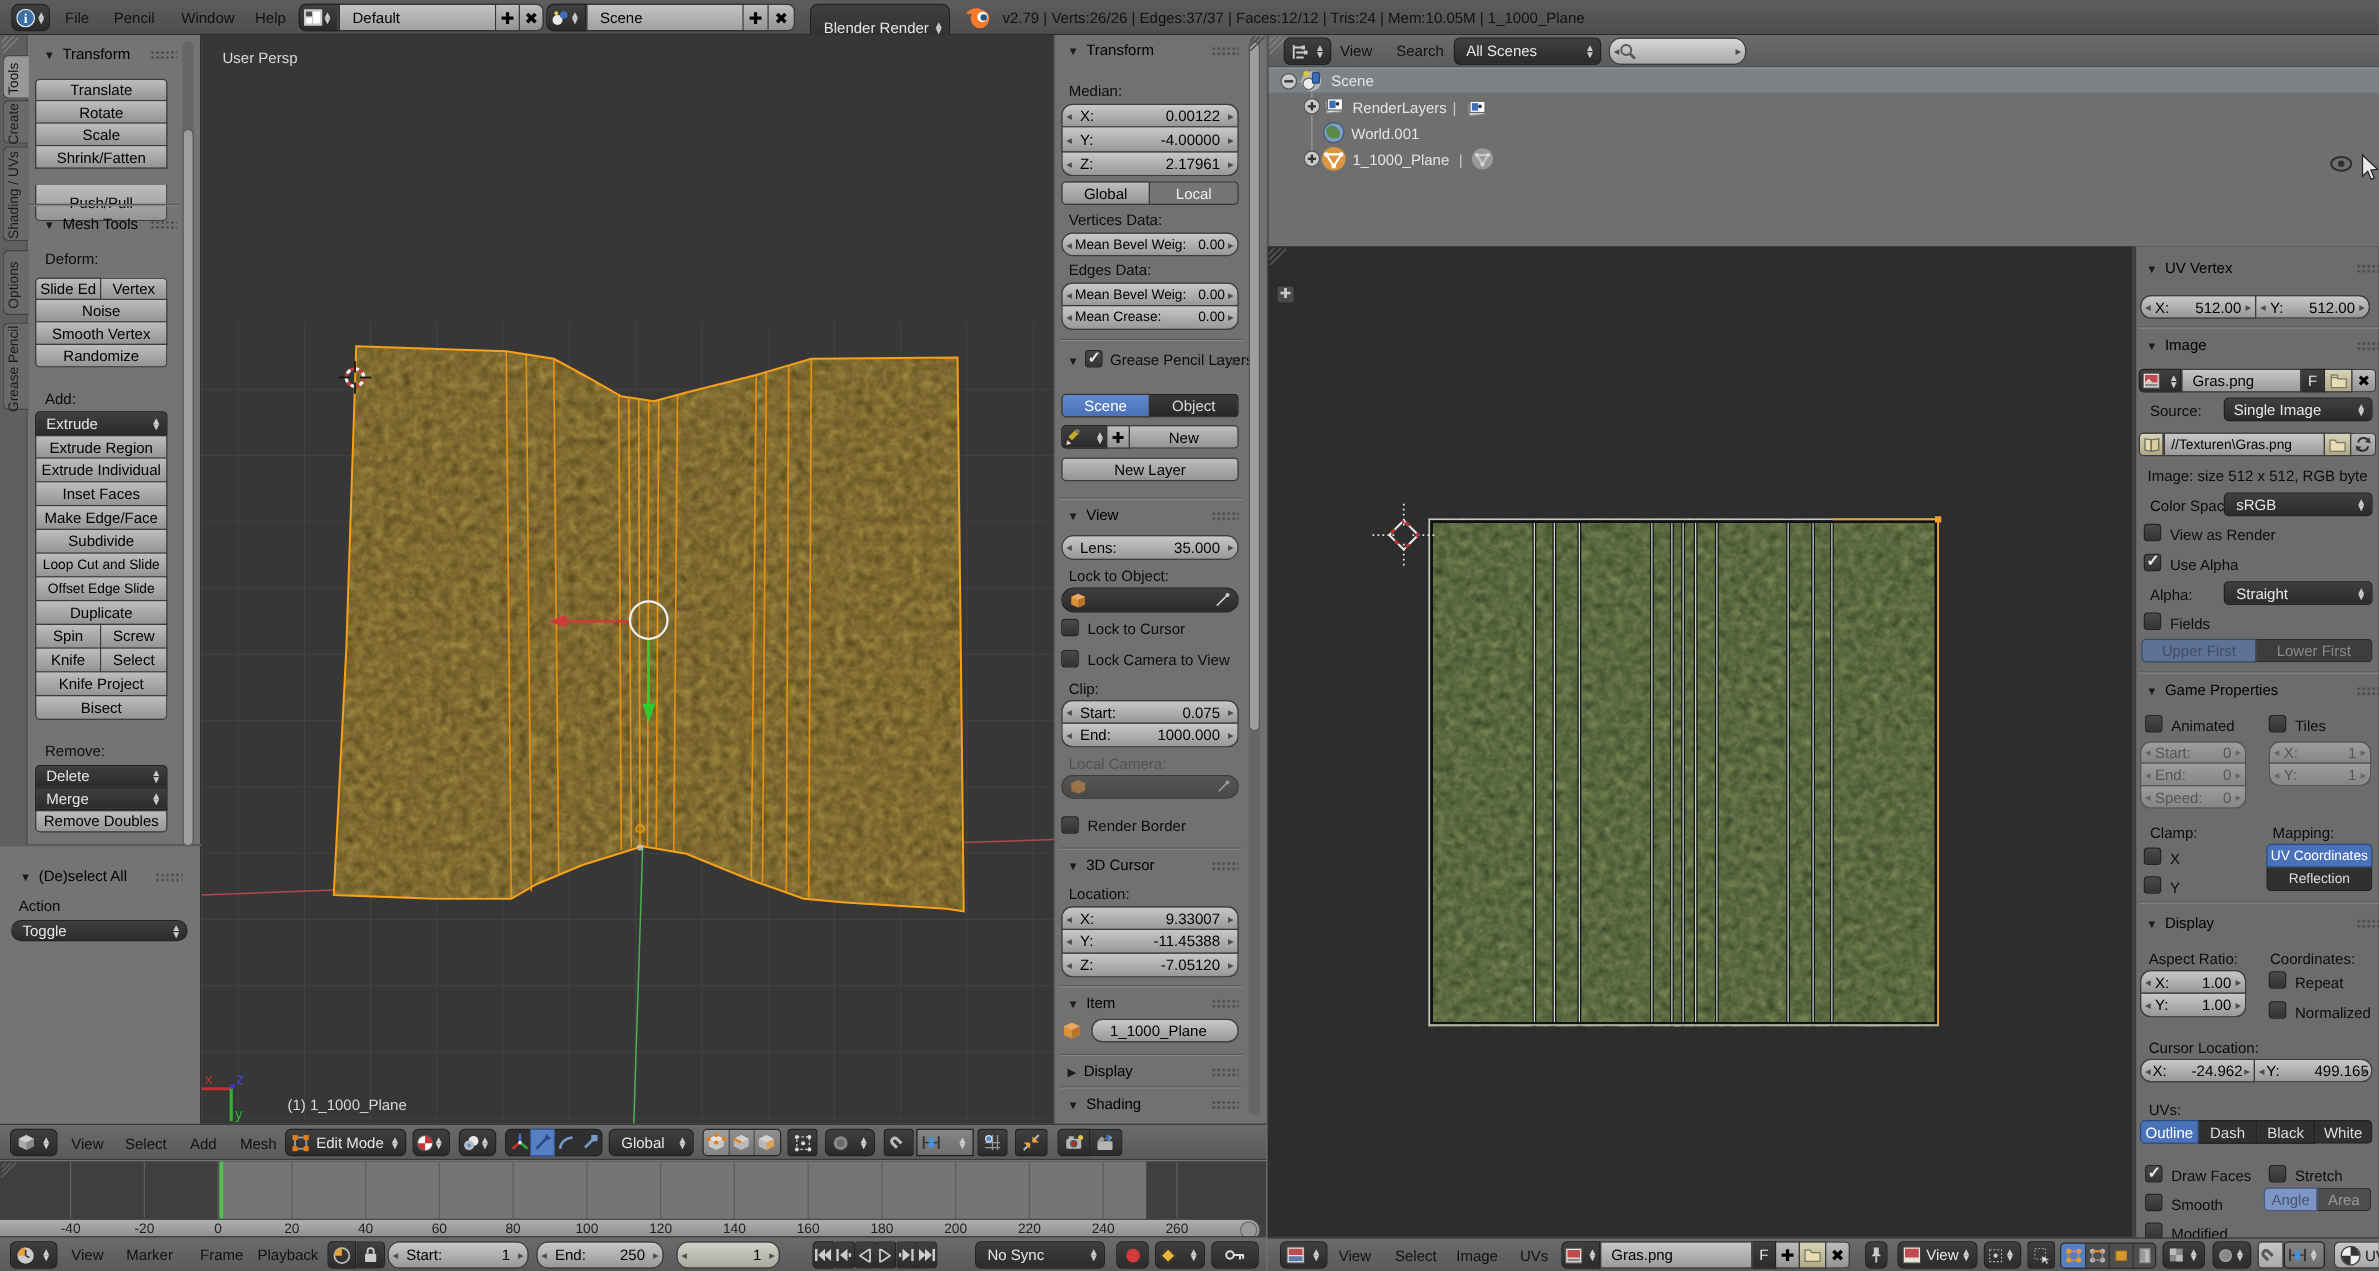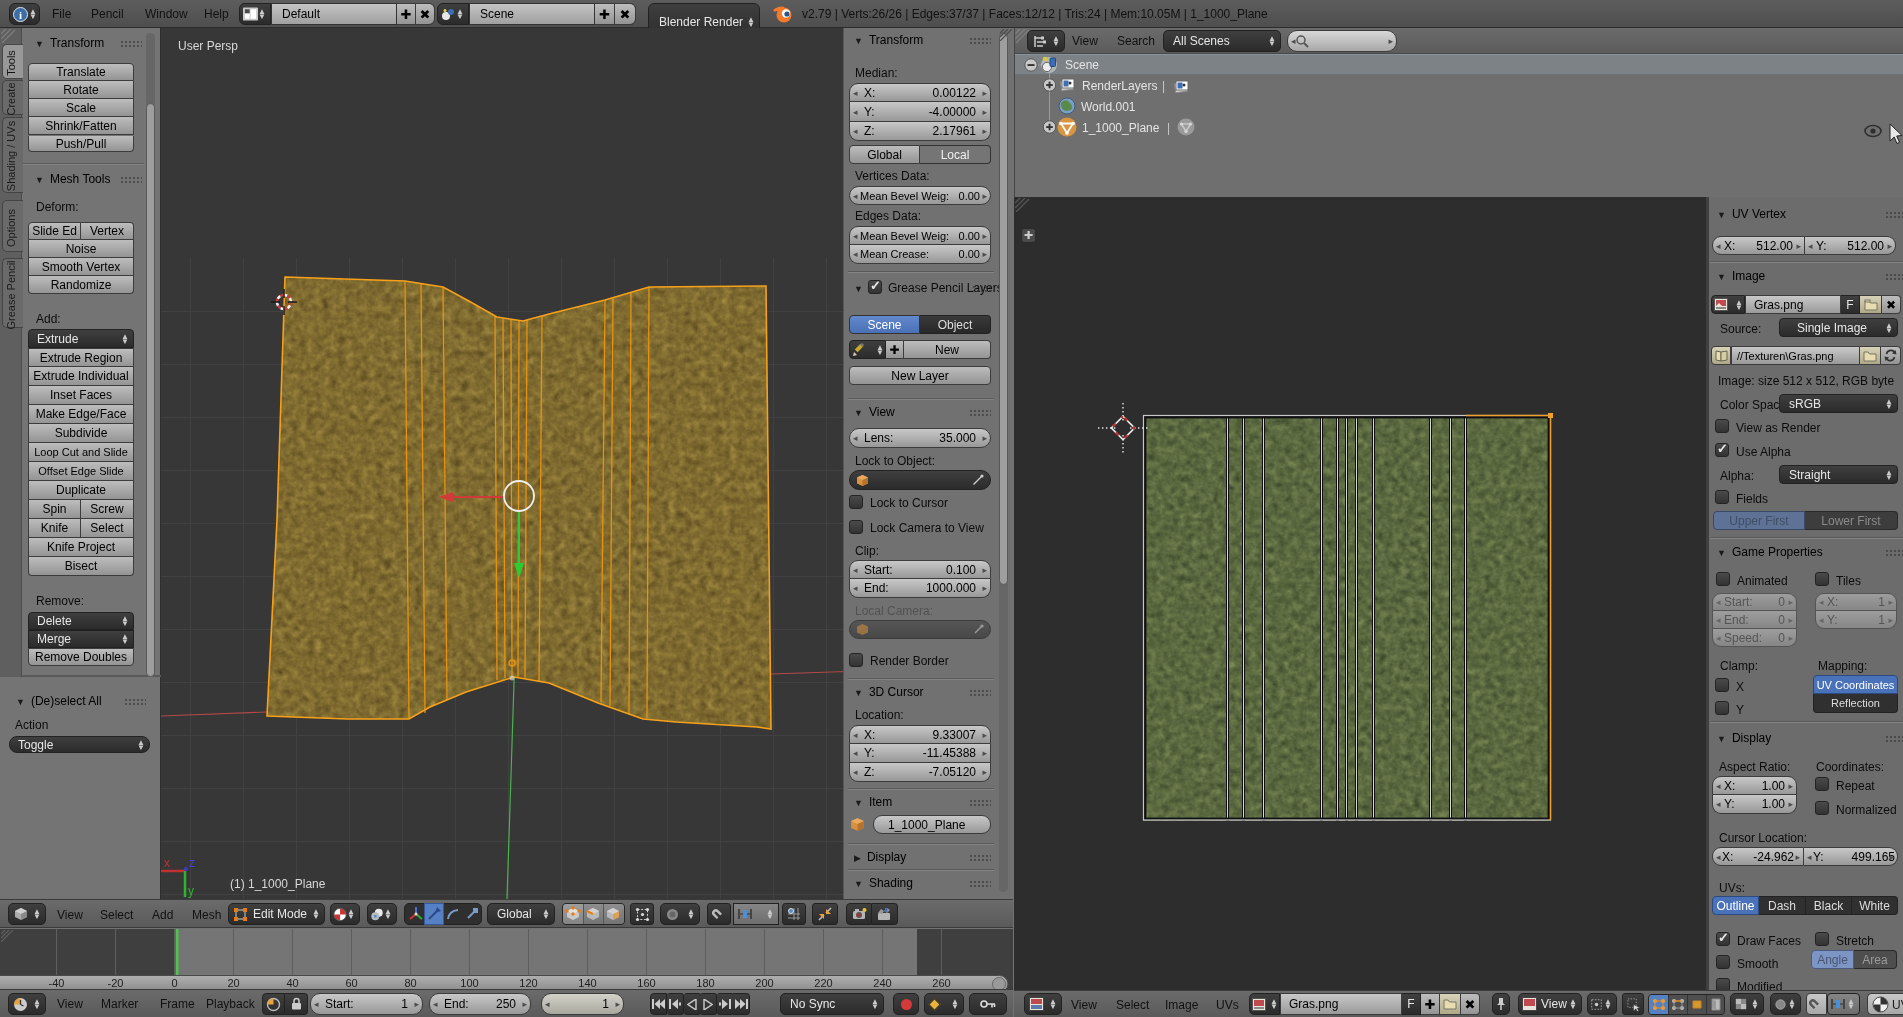--- a/index.html
+++ b/index.html
@@ -98,21 +98,21 @@
     <span class="menu" style="left:802px;top:7px;">v2.79 | Verts:26/26 | Edges:37/37 | Faces:12/12 | Tris:24 | Mem:10.05M | 1_1000_Plane</span>
   </div>
 
   <div class="abs" id="toolshelf" style="left:0;top:28px;width:161px;height:871px;background:#747474;border-right:1px solid #2e2e2e;">
     <span class="phdr" style="left:35px;top:8px;">Transform</span>
       <span class="grip" style="left:120px;top:12px;"></span>
     <div class="btn c" style="left:28px;top:35px;width:106px;height:18px;border-radius:4px 4px 0 0;">Translate</div>
     <div class="btn c" style="left:28px;top:53px;width:106px;height:18px;border-top:none;">Rotate</div>
     <div class="btn c" style="left:28px;top:71px;width:106px;height:18px;border-top:none;">Scale</div>
     <div class="btn c" style="left:28px;top:89px;width:106px;height:18px;border-top:none;">Shrink/Fatten</div>
-    <div class="btn c" style="left:28px;top:108px;width:106px;height:16px;border-top:none;border-radius:0 0 4px 4px;">Push/Pull</div>
+    <div class="btn c" style="left:28px;top:120px;width:106px;height:29px;border-top:none;border-radius:0 0 4px 4px;">Push/Pull</div>
     <div class="sep" style="left:8px;top:135px;width:136px;"></div>
     <span class="phdr" style="left:35px;top:144px;">Mesh Tools</span>
       <span class="grip" style="left:120px;top:148px;"></span>
     <span class="lbl" style="left:36px;top:172px;">Deform:</span>
     <div class="btn c" style="left:28px;top:194px;width:53px;height:18px;border-radius:4px 0 0 0;">Slide Ed</div>
     <div class="btn c" style="left:81px;top:194px;width:53px;height:18px;border-left:none;border-radius:0 4px 0 0;">Vertex</div>
     <div class="btn c" style="left:28px;top:212px;width:106px;height:18px;border-top:none;">Noise</div>
     <div class="btn c" style="left:28px;top:230px;width:106px;height:18px;border-top:none;">Smooth Vertex</div>
     <div class="btn c" style="left:28px;top:248px;width:106px;height:18px;border-top:none;border-radius:0 0 4px 4px;">Randomize</div>
     <span class="lbl" style="left:36px;top:284px;">Add:</span>
@@ -331,21 +331,21 @@
           <circle cx="10" cy="2" r="1.6" fill="#ccc"></circle>
         </svg>
     </div>
     <div class="chk" style="left:5px;top:467px;"></div>
       <span class="lbl" style="left:26px;top:468px;">Lock to Cursor</span>
     <div class="chk" style="left:5px;top:492px;"></div>
       <span class="lbl" style="left:26px;top:493px;">Lock Camera to View</span>
     <span class="lbl" style="left:11px;top:516px;">Clip:</span>
     <div class="pill" style="left:5px;top:532px;width:142px;height:19px;border-radius:9px 9px 0 0;">
         <span class="l">Start:</span>
-        <span class="v">0.100</span>
+        <span class="v">0.075</span>
       </div>
     <div class="pill" style="left:5px;top:551px;width:142px;height:19px;border-radius:0 0 9px 9px;border-top:none;">
         <span class="l">End:</span>
         <span class="v">1000.000</span>
       </div>
     <span class="lbl" style="left:11px;top:576px;color:#525252;">Local Camera:</span>
     <div class="abs" style="left:5px;top:592px;width:142px;height:19px;background:linear-gradient(#565656,#484848);border:1px solid #3a3a3a;border-radius:10px;display:flex;align-items:center;padding-left:6px;">
       <svg width="13" height="13" viewBox="0 0 13 13" opacity="0.55">
           <path d="M6.5 1 L12 3.5 L12 9.5 L6.5 12 L1 9.5 L1 3.5 Z" fill="#d8913f"></path>
         </svg>
@@ -888,21 +888,21 @@
     <div class="dk c" style="left:132px;top:98px;width:19px;height:19px;justify-content:center;padding-left:0;border-radius:0;border-left:none;">F</div>
     <div class="btn c" style="left:151px;top:98px;width:22px;height:19px;border-left:none;background:linear-gradient(#d8d2b8,#b0a988);">
       <svg width="14" height="12" viewBox="0 0 14 12">
           <path d="M1 2 L5 2 L6.5 4 L13 4 L13 11 L1 11 Z" fill="#e8ddb0" stroke="#776">
       </path>
           <rect x="1" y="1" width="5" height="2" fill="#e8ddb0" stroke="#776"></rect>
         </svg>
     </div>
     <div class="btn c" style="left:173px;top:98px;width:19px;height:19px;border-left:none;border-radius:0 4px 4px 0;font-size:12px;">✖</div>
     <span class="lbl" style="left:11px;top:125px;">Source:</span>
-    <div class="dk" style="left:70px;top:121px;width:119px;height:19px;border-radius:4px;padding-left:17px;">Single Image<span class="updn">
+    <div class="dk" style="left:70px;top:121px;width:119px;height:19px;border-radius:4px;padding-left:7px;">Single Image<span class="updn">
           <span>▲</span>
           <span>▼</span>
         </span></div>
     <div class="btn c" style="left:2px;top:149px;width:20px;height:19px;border-radius:4px 0 0 4px;background:linear-gradient(#d8d2b8,#b0a988);">
       <svg width="13" height="12" viewBox="0 0 13 12">
           <path d="M1 1 L6 2 L6 11 L1 10 Z" fill="#e8ddb0" stroke="#665"></path>
           <path d="M12 1 L6 2 L6 11 L12 10 Z" fill="#d8cda0" stroke="#665"></path>
         </svg>
     </div>
     <div class="abs" style="left:22px;top:149px;width:129px;height:19px;background:linear-gradient(#c8c8c8,#9a9a9a);border:1px solid #3c3c3c;color:#000;font-size:11px;display:flex;align-items:center;padding-left:5px;">//Texturen\Gras.png</div>

